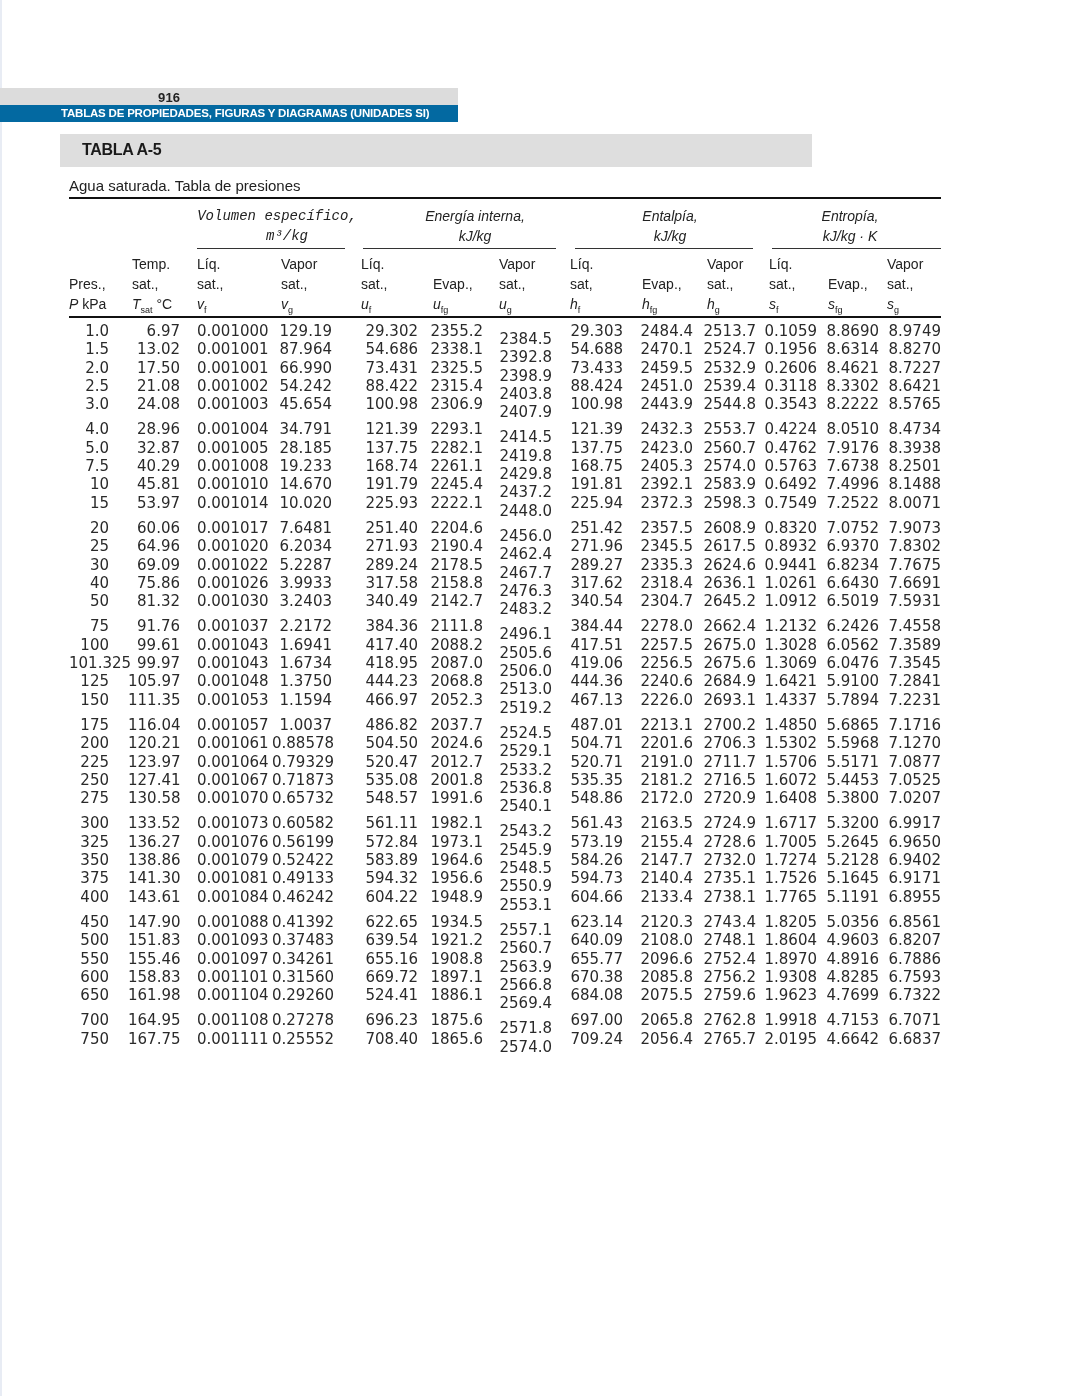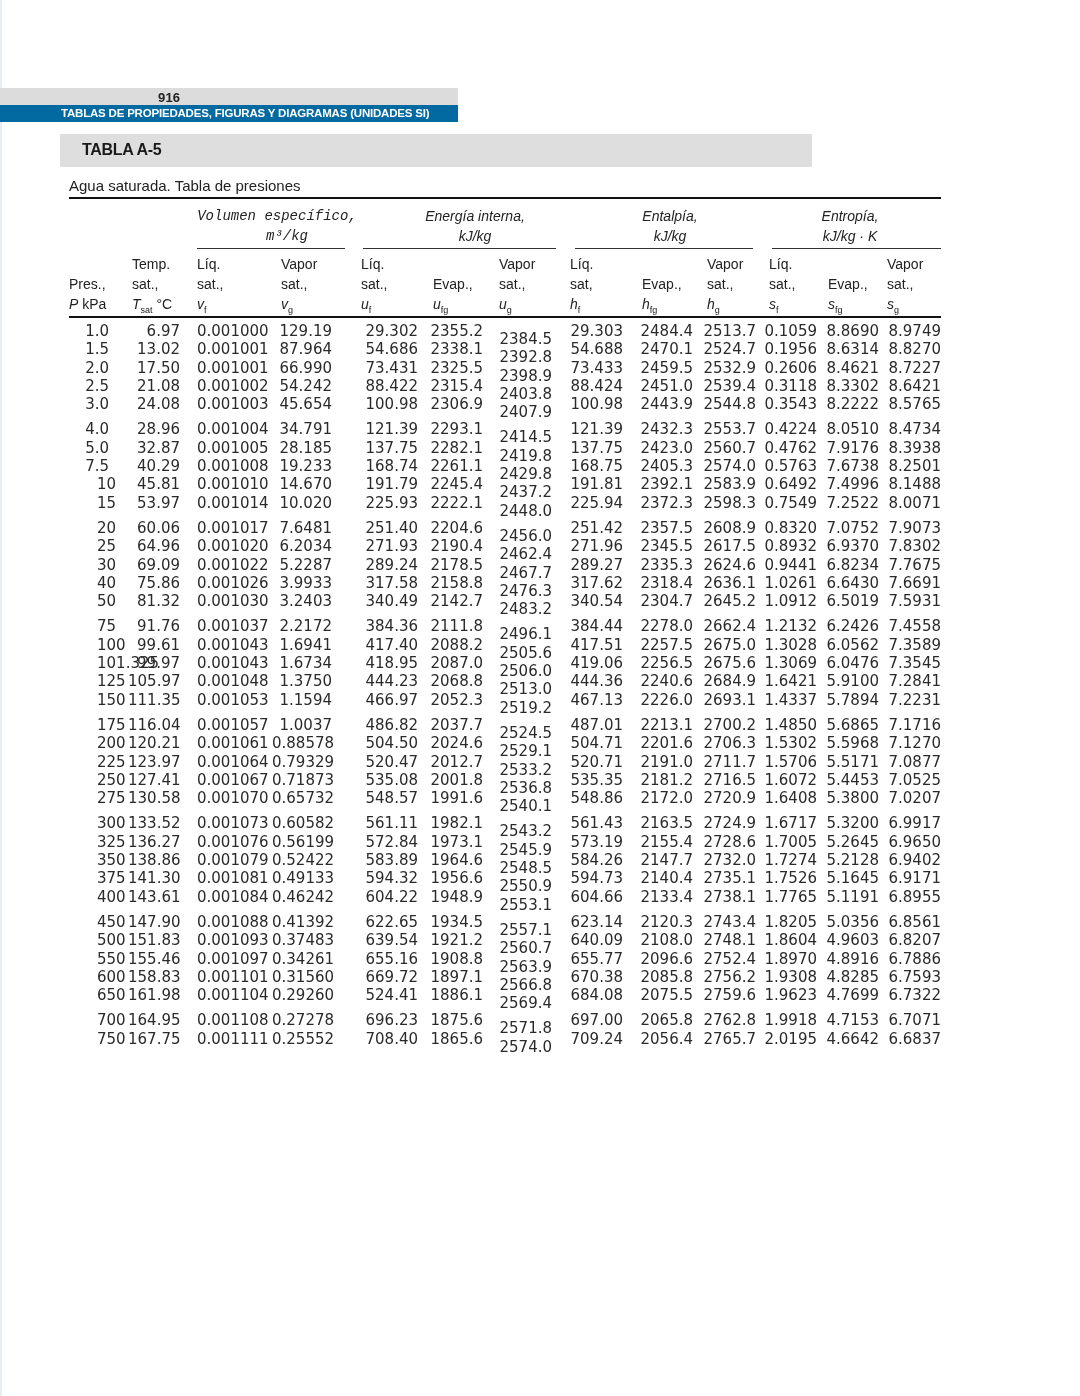--- a/index.html
+++ b/index.html
@@ -19,21 +19,21 @@
   .group-line { position: absolute; top: 248px; height: 1px; background: #333; }
   .colhdr { position: absolute; top: 254px; font-family: "Liberation Sans", sans-serif; font-size: 14px; line-height: 20px; color: #222; }
   .colhdr .sym { font-style: italic; }
   .colhdr sub { font-size: 9px; }
   .rule-hdr { position: absolute; left: 69px; top: 316px; width: 872px; height: 2px; background: #111; }
   .tbody { position: absolute; left: 0; top: 322px; width: 1080px; }
   .grp { margin-bottom: 7px; }
   .row { position: relative; height: 18.3px; font-size: 15px; line-height: 18px; color: #2a2a2a; }
   .row span { position: absolute; top: 0; white-space: nowrap; }
   .c0 { left: 69px; width: 40px; text-align: right; }
-  .c0.l { text-align: left; margin-left: 28px; }
+  .c0.l { text-align: right; }
   .c1 { left: 128px; width: 52px; text-align: right; }
   .c2 { left: 197px; width: 70px; text-align: left; }
   .c3 { left: 272px; width: 60px; text-align: right; }
   .c4 { left: 355px; width: 63px; text-align: right; }
   .c5 { left: 425px; width: 58px; text-align: right; }
   .c6 { left: 494px; width: 58px; text-align: right; margin-top: 8px; }
   .c7 { left: 566px; width: 57px; text-align: right; }
   .c8 { left: 635px; width: 58px; text-align: right; }
   .c9 { left: 698px; width: 58px; text-align: right; }
   .c10 { left: 763px; width: 54px; text-align: right; }

